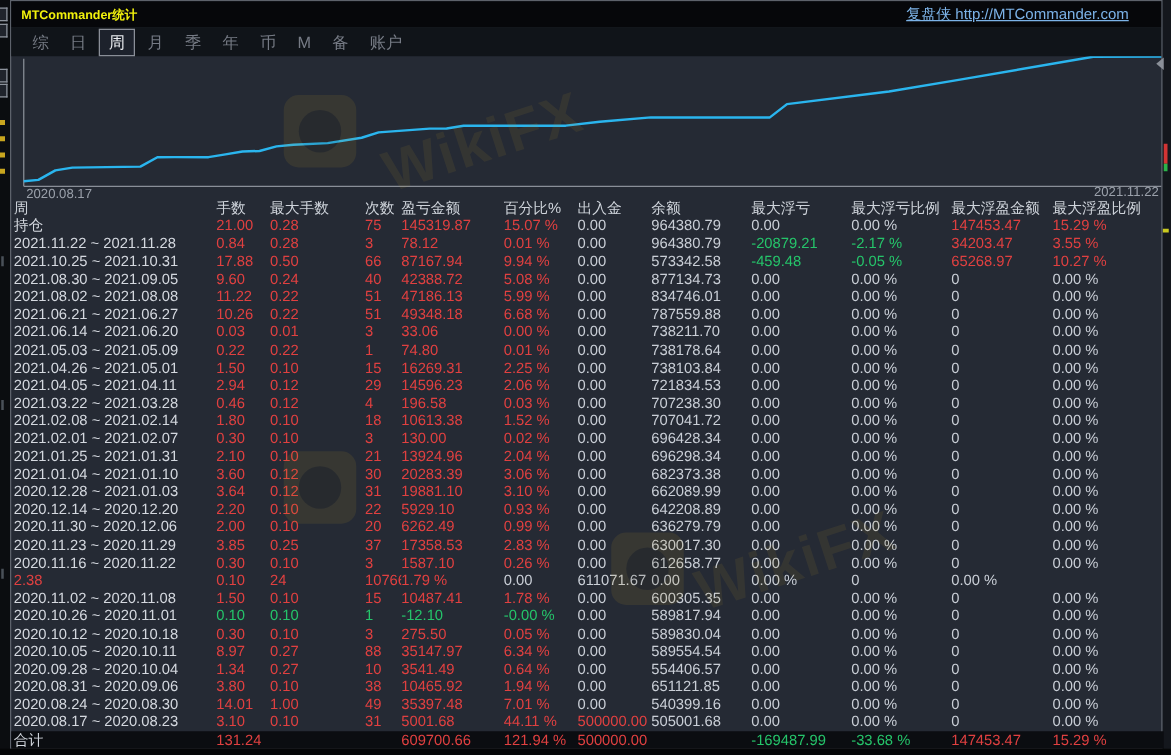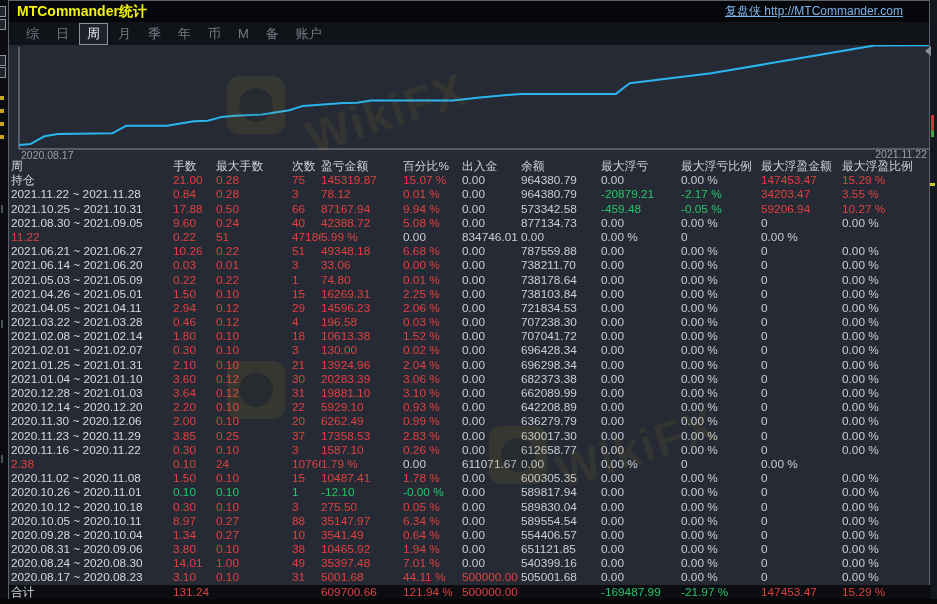--- a/index.html
+++ b/index.html
@@ -14,21 +14,21 @@
   .bg-bottom{position:absolute;left:0;top:599px;width:937px;height:5px;background:#050607;z-index:5;}
   .bg-right{position:absolute;left:930px;top:0;width:7px;height:604px;background:#14171d;z-index:1;}
   .frag{position:absolute;}
 
   
   .window{position:absolute;left:8px;top:0;width:922px;height:599px;background:#252a34;
           border:1px solid #5d626b;z-index:2;}
 
   .titlebar{position:absolute;left:0;top:0;width:100%;height:21px;background:#06070a;
             display:flex;align-items:center;justify-content:space-between;padding:0 8px;}
-  .title{color:#f2f20c;font-size:14px;font-weight:bold;}
+  .title{color:#f2f20c;font-size:10px;font-weight:bold;}
   .brand{color:#7cb3e8;font-size:12px;padding-right:18px;text-decoration:underline;}
 
   .menubar{position:absolute;left:0;top:21px;width:100%;height:23px;background:#101419;
            display:flex;align-items:center;gap:0;padding-left:10px;}
   .menu-item{color:#767b85;font-size:13px;padding:1px 7px;margin-right:3px;cursor:default;}
   .menu-item.active{color:#e9ebef;background:#1d222c;border:1px solid #8a8f98;}
 
   
   .chart{position:absolute;left:0;top:44px;width:922px;height:114px;}
   .axis-label{position:absolute;color:#9aa0aa;font-size:10.5px;}
@@ -177,38 +177,39 @@
             <div class="c-date">2021.10.25 ~ 2021.10.31</div>
             <div class="c-red">17.88</div>
             <div class="c-red">0.50</div>
             <div class="c-red">66</div>
             <div class="c-red">87167.94</div>
             <div class="c-red">9.94 %</div>
             <div class="c-w">0.00</div>
             <div class="c-w">573342.58</div>
             <div class="c-green">-459.48</div>
             <div class="c-green">-0.05 %</div>
-            <div class="c-red">59206.94</div>
+            <div class="c-red">65268.97</div>
             <div class="c-red">10.27 %</div>
           </div>
           <div class="trow">
             <div class="c-date">2021.08.30 ~ 2021.09.05</div>
             <div class="c-red">9.60</div>
             <div class="c-red">0.24</div>
             <div class="c-red">40</div>
             <div class="c-red">42388.72</div>
             <div class="c-red">5.08 %</div>
             <div class="c-w">0.00</div>
             <div class="c-w">877134.73</div>
             <div class="c-w">0.00</div>
             <div class="c-w">0.00 %</div>
             <div class="c-w">0</div>
             <div class="c-w">0.00 %</div>
           </div>
           <div class="trow">
+            <div class="c-date">2021.08.02 ~ 2021.08.08</div>
             <div class="c-red">11.22</div>
             <div class="c-red">0.22</div>
             <div class="c-red">51</div>
             <div class="c-red">47186.13</div>
             <div class="c-red">5.99 %</div>
             <div class="c-w">0.00</div>
             <div class="c-w">834746.01</div>
             <div class="c-w">0.00</div>
             <div class="c-w">0.00 %</div>
             <div class="c-w">0</div>
@@ -552,21 +553,21 @@
           <div class="trow total-row">
             <div class="c-date">合计</div>
             <div class="c-red">131.24</div>
             <div class="c-w"></div>
             <div class="c-w"></div>
             <div class="c-red">609700.66</div>
             <div class="c-red">121.94 %</div>
             <div class="c-red">500000.00</div>
             <div class="c-w"></div>
             <div class="c-green">-169487.99</div>
-            <div class="c-green">-21.97 %</div>
+            <div class="c-green">-33.68 %</div>
             <div class="c-red">147453.47</div>
             <div class="c-red">15.29 %</div>
           </div>
         </div>
     </div>
 
   </div>
 </div>
 
 </body></html>

